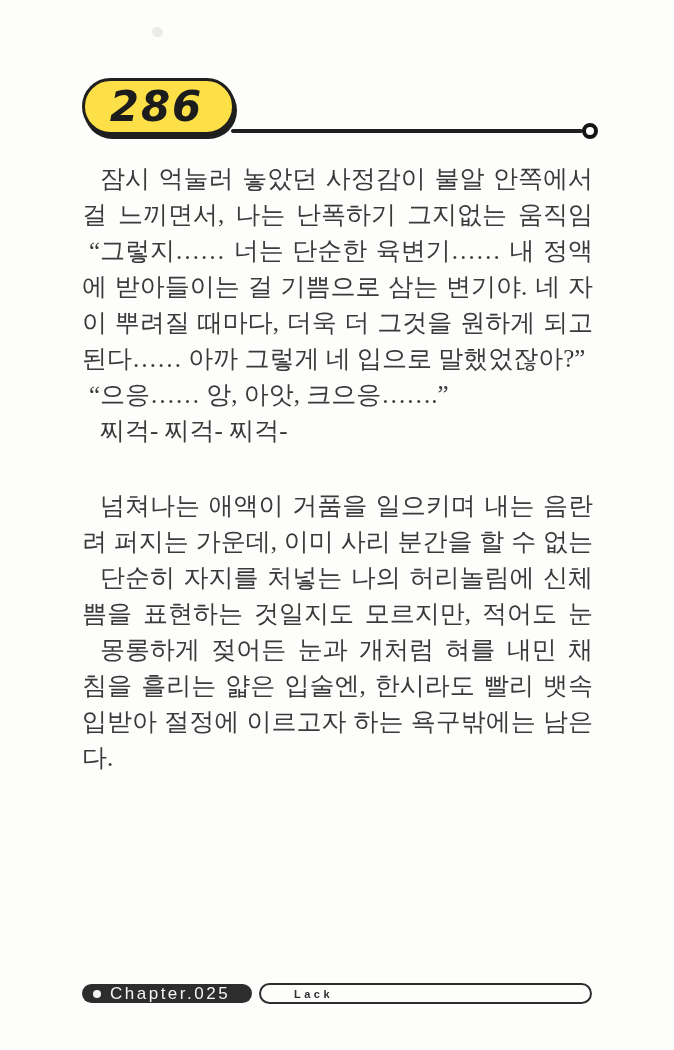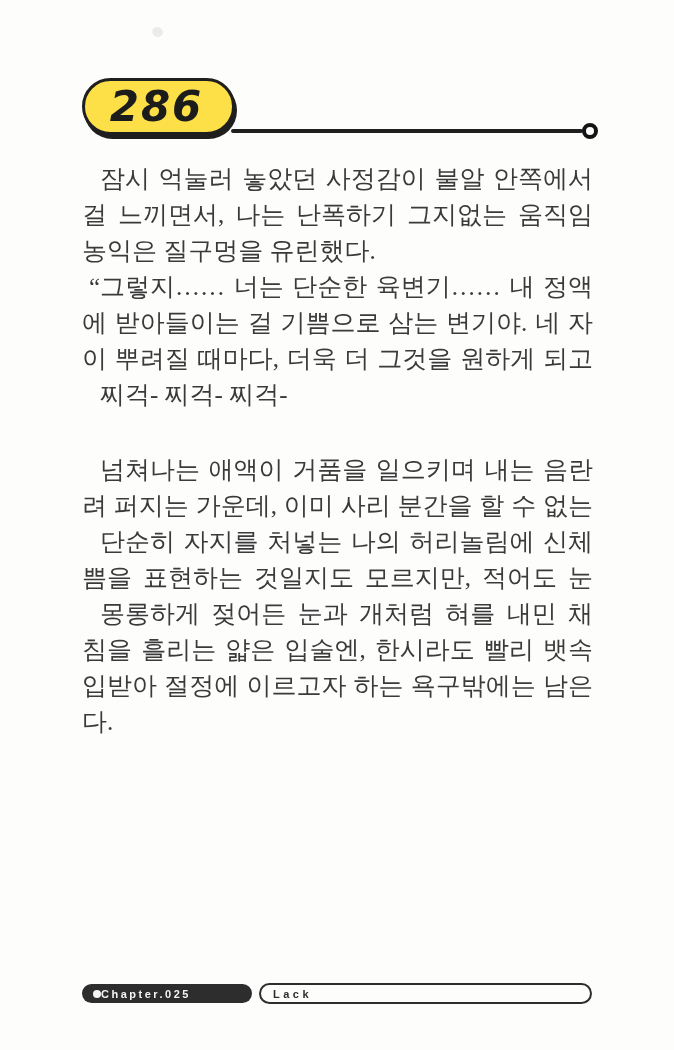--- a/index.html
+++ b/index.html
@@ -67,58 +67,59 @@
     width:170px;height:19px;
     background:#2d2d2d;border-radius:10px;
     display:flex;align-items:center;
   }
   .chapter-dot{
     width:8px;height:8px;border-radius:50%;
     background:#f4f4f4;margin-left:11px;flex:0 0 auto;
   }
   .chapter-label{
     font-family:"Liberation Sans","DejaVu Sans",sans-serif;
-    font-size:11px;font-weight:bold;letter-spacing:2.5px;
-    color:#f4f4f4;margin-left:0;padding-top:1px;
+    font-size:17px;font-weight:normal;letter-spacing:2.5px;
+    color:#f4f4f4;margin-left:9px;padding-top:1px;
   }
   .title-pill{
     position:absolute;left:259px;top:983px;
     width:329px;height:17px;
     background:#fdfdfc;
     border:2px solid #2d2d2d;border-radius:11px;
     display:flex;align-items:center;
   }
   .title-label{
     font-family:"Liberation Sans","DejaVu Sans",sans-serif;
     font-size:11px;font-weight:bold;letter-spacing:3.5px;
-    color:#2d2d2d;margin-left:12px;padding-top:1px;
+    color:#2d2d2d;margin-left:33px;padding-top:1px;
   }
 </style>
 </head>
 <body>
 
 <div class="page">
 
   <div class="smudge"></div>
 
   <div>
     <div class="pagenum-pill">
       <span class="pagenum">286</span>
     </div>
     <div class="header-rule"></div>
     <div class="header-ring"></div>
   </div>
 
   <div class="body-text" id="body-text">
       <div class="line fill ind-p">잠시 억눌러 놓았던 사정감이 불알 안쪽에서 꿈틀거리는</div>
       <div class="line fill">걸 느끼면서, 나는 난폭하기 그지없는 움직임으로 세피아의</div>
-      <div class="line">농익은 질구멍을 유린했다.</div>
       <div class="line fill ind-q">“그렇지…… 너는 단순한 육변기…… 내 정액을 몸 안</div>
       <div class="line fill">에 받아들이는 걸 기쁨으로 삼는 변기야. 네 자궁에 내 정액</div>
       <div class="line fill">이 뿌려질 때마다, 더욱 더 그것을 원하게 되고 날 사랑하게</div>
+      <div class="line">된다…… 아까 그렇게 네 입으로 말했었잖아?”</div>
+      <div class="line ind-q">“으응…… 앙, 아앗, 크으응…….”</div>
       <div class="line ind-p" style="">찌걱- 찌걱- 찌걱-</div>
       <div class="line fill ind-p" style="margin-top: 39px;">넘쳐나는 애액이 거품을 일으키며 내는 음란한 소리가 울</div>
       <div class="line fill">려 퍼지는 가운데, 이미 사리 분간을 할 수 없는 상태인 세</div>
       <div class="line fill ind-p">단순히 자지를 처넣는 나의 허리놀림에 신체가 반응해 기</div>
       <div class="line fill">쁨을 표현하는 것일지도 모르지만, 적어도 눈에 띄는 반박</div>
       <div class="line fill ind-p">몽롱하게 젖어든 눈과 개처럼 혀를 내민 채 헥헥거리며</div>
       <div class="line fill">침을 흘리는 얇은 입술엔, 한시라도 빨리 뱃속에 정액을 주</div>
       <div class="line fill">입받아 절정에 이르고자 하는 욕구밖에는 남은 것이 없었</div>
       <div class="line">다.</div>
     </div>

